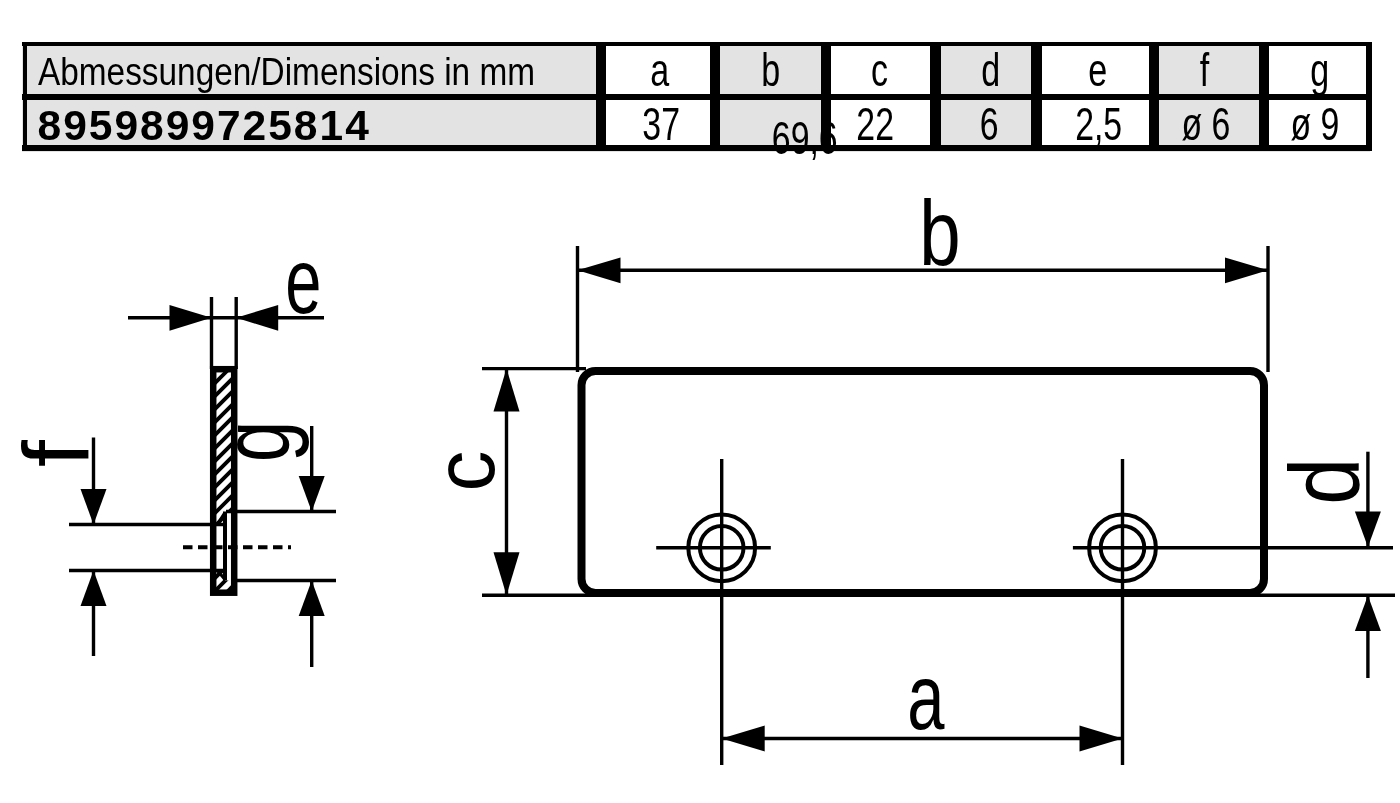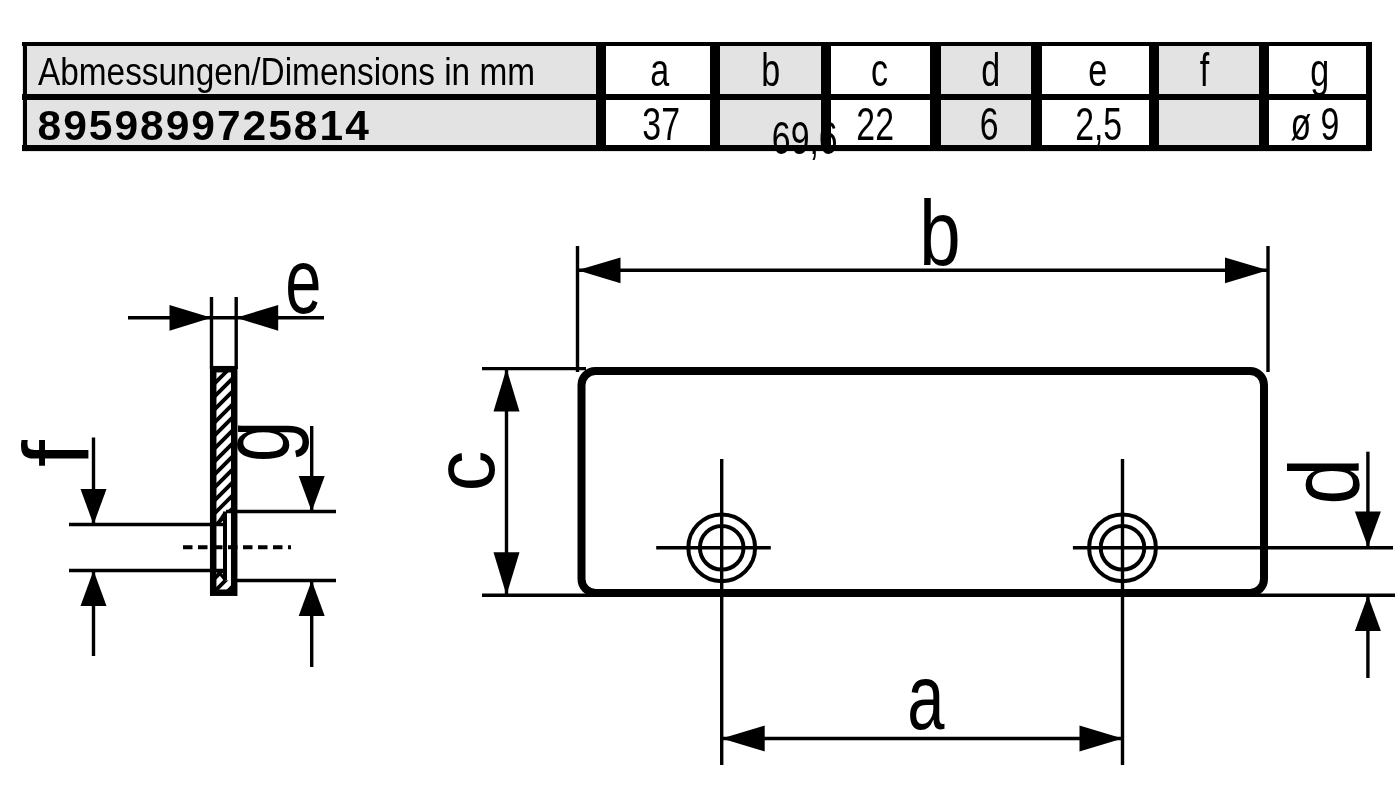--- a/index.html
+++ b/index.html
@@ -70,20 +70,23 @@
       <span class="vl" style="left:-3px;">69,6</span>
     </div>
   <div class="cell" style="left:831.4px;top:99.6px;width:98.6px;">
       <span class="vl" style="left:-6px;">22</span>
     </div>
   <div class="cell" style="left:940.6px;top:99.6px;width:90.8px;">
       <span class="vl" style="left:3px;">6</span>
     </div>
   <div class="cell" style="left:1042.3px;top:99.6px;width:110px;">
       <span class="vl" style="left:1px;">2,5</span>
+    </div>
+  <div class="cell" style="left:1158.6px;top:99.6px;width:100px;">
+      <span class="vl" style="left:-3px;white-space:pre;">ø 6</span>
     </div>
   <div class="cell" style="left:1268.6px;top:99.6px;width:95px;">
       <span class="vl" style="left:-1px;white-space:pre;">ø 9</span>
     </div>
 
   <svg class="abs" style="left:0;top:0;" width="1400" height="803" viewBox="0 0 1400 803">
     <g stroke="#000" fill="none">
 
       <defs>
         <clipPath id="plateclip">

